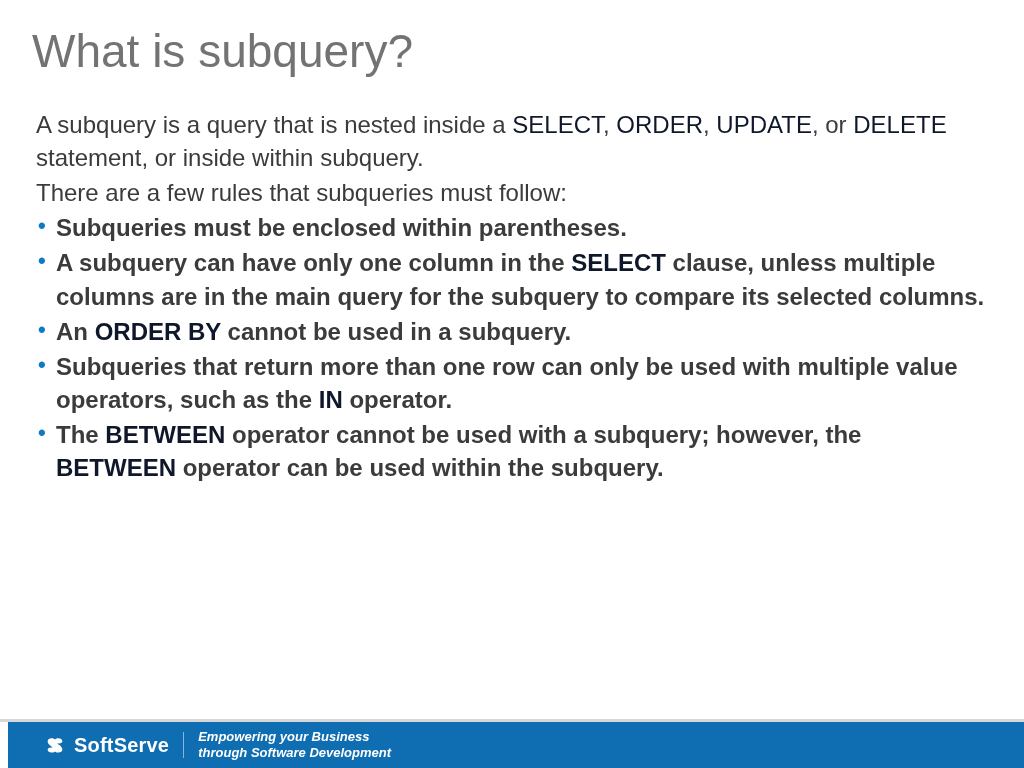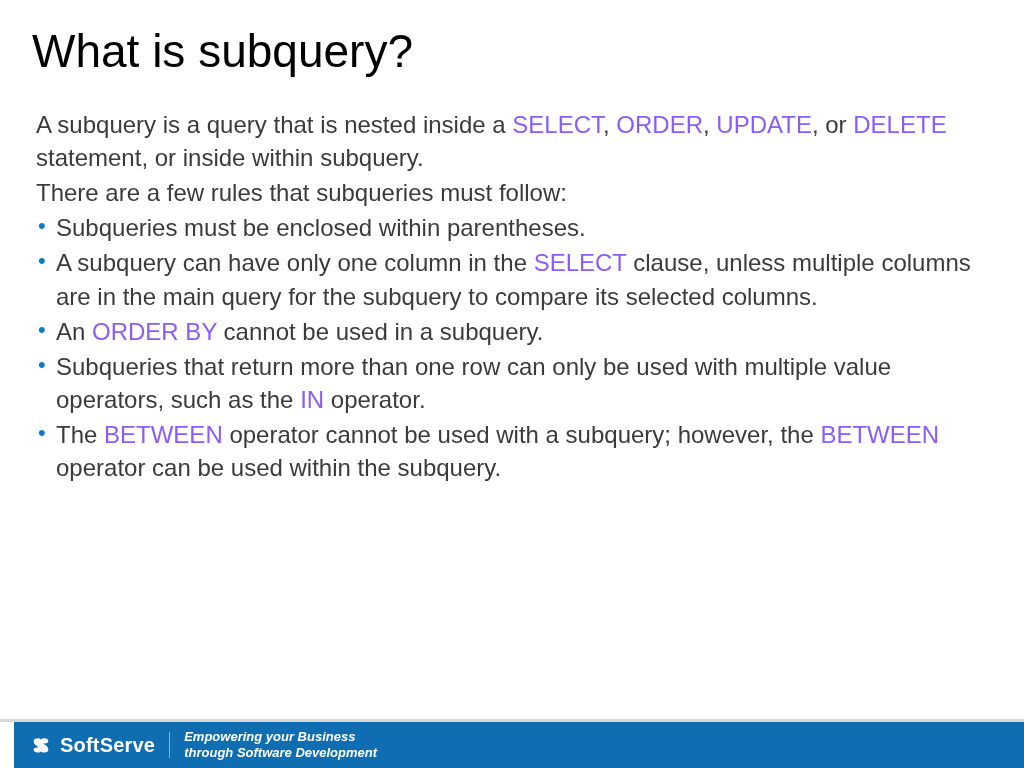--- a/index.html
+++ b/index.html
@@ -1,25 +1,25 @@
 <!DOCTYPE html>
 <html><head>
 <meta charset="utf-8">
 <style>
   * { margin: 0; padding: 0; box-sizing: border-box; }
   html, body { width: 1024px; height: 768px; font-family: "Segoe UI", Arial, sans-serif; background: #fff; overflow: hidden; }
   .slide { width: 1024px; height: 768px; position: relative; background: #fff; }
-  .title { color: #000000; font-size: 46px; font-weight: 400; padding: 24px 32px 0 32px; }
+  .title { color: #737373; font-size: 46px; font-weight: 400; padding: 24px 32px 0 32px; }
   .body { padding: 30px 36px 0 36px; color: #3b3b3b; font-size: 24px; line-height: 1.38; }
   .body p { margin-bottom: 2px; }
-  .kw { color: #8b5cf6; }
+  .kw { color: #0f172a; }
   ul.bullets { list-style: none; margin-top: 2px; }
-  ul.bullets li { position: relative; padding-left: 20px; margin-bottom: 2px; }
+  ul.bullets li { position: relative; padding-left: 20px; margin-bottom: 2px; font-weight: bold; }
   ul.bullets li::before { content: "•"; color: #0f7bc4; position: absolute; left: 2px; top: 0; font-size: 22px; line-height: 1.38; }
-  .footer { position: absolute; bottom: 0; left: 14px; right: 0; height: 46px; background: #0f6db1; display: flex; align-items: center; padding-left: 16px; }
+  .footer { position: absolute; bottom: 0; left: 8px; right: 0; height: 46px; background: #0f6db1; display: flex; align-items: center; padding-left: 36px; }
   .footer-top-line { position: absolute; bottom: 46px; left: 0; right: 0; height: 3px; background: #d8d8d8; }
   .logo-wrap { display: flex; align-items: center; gap: 8px; }
   .logo-icon { width: 22px; height: 22px; }
   .logo-text { color: #fff; font-weight: 700; font-size: 20px; letter-spacing: 0.2px; }
   .divider { width: 1px; height: 26px; background: rgba(255,255,255,0.5); margin: 0 14px; }
   .tagline { color: #fff; font-size: 13px; line-height: 1.25; font-style: italic; font-weight: 600; }
 </style>
 </head>
 <body>
 

